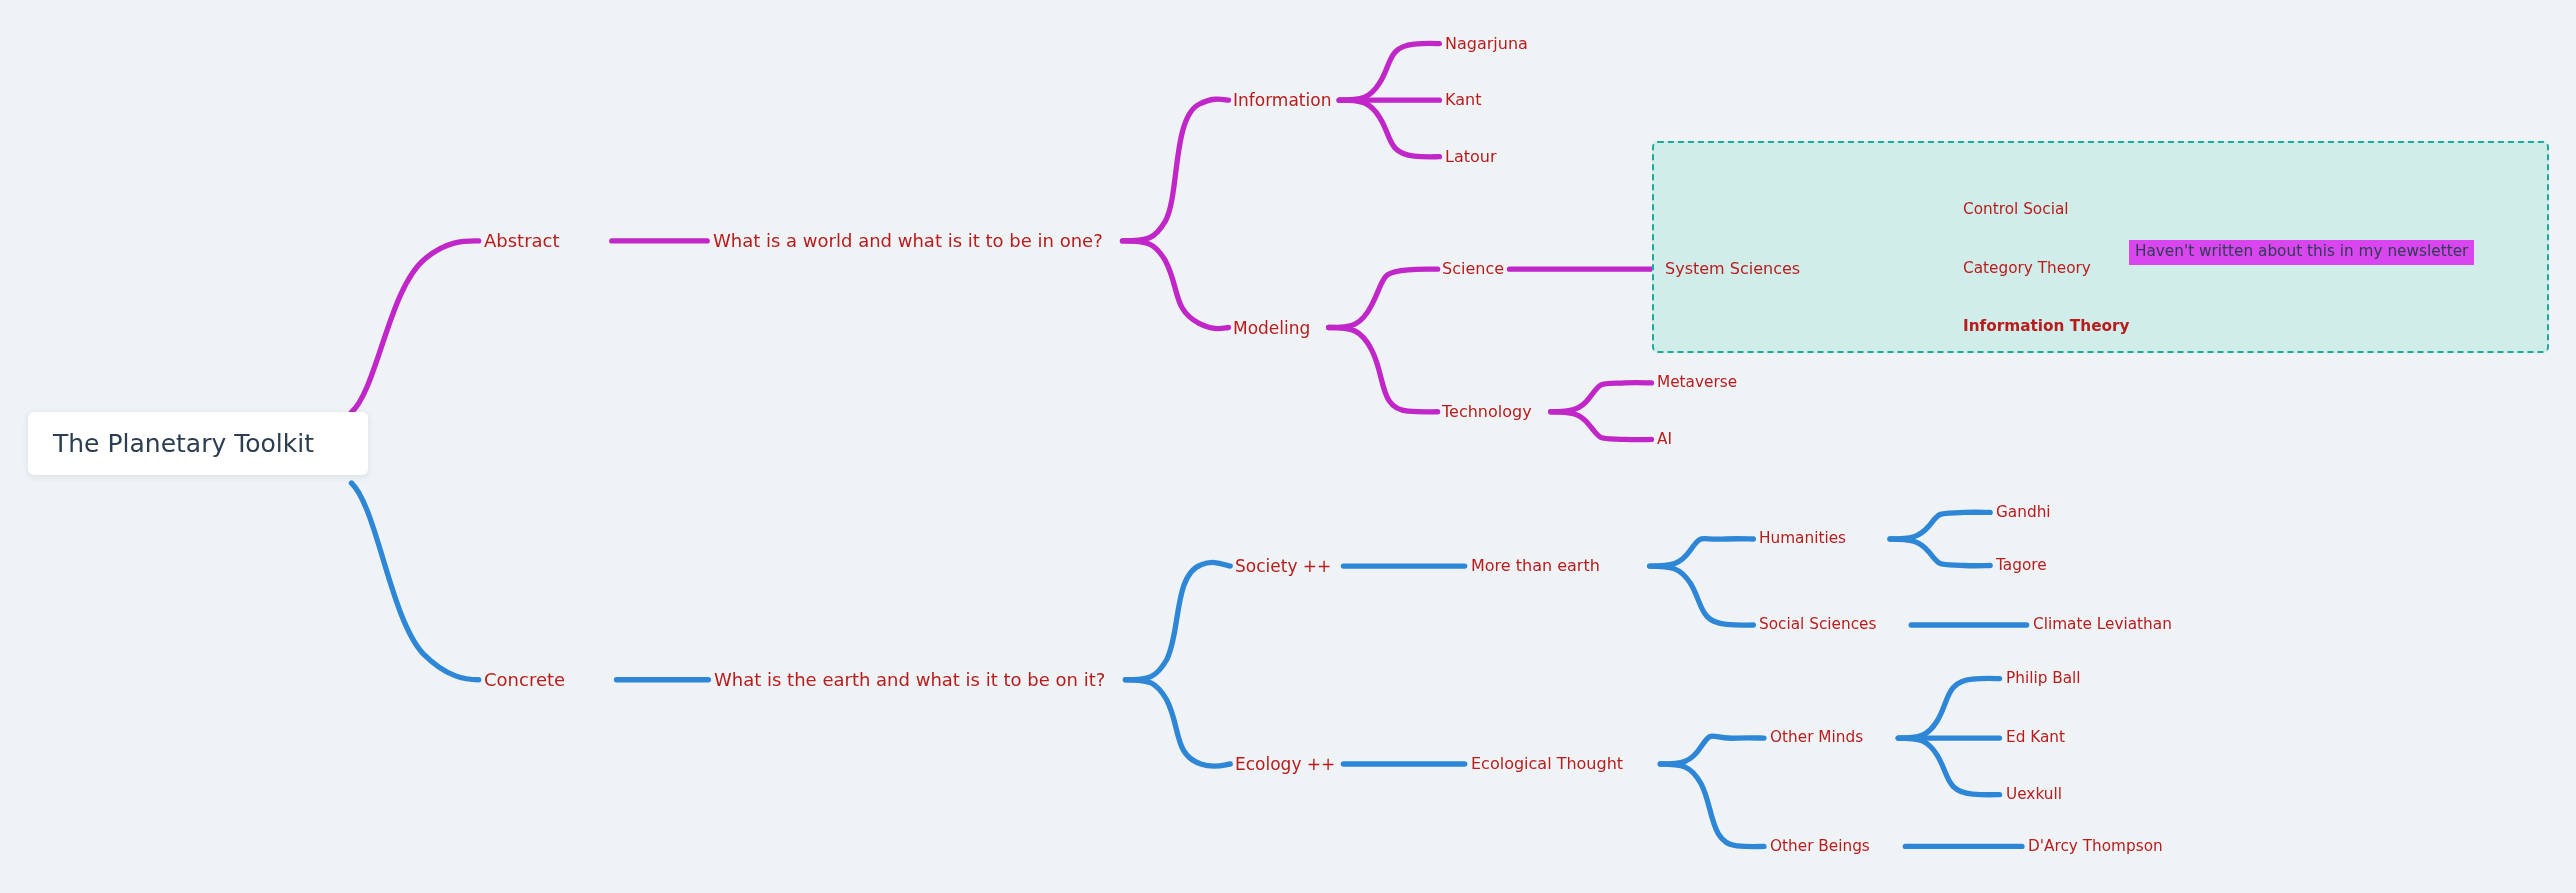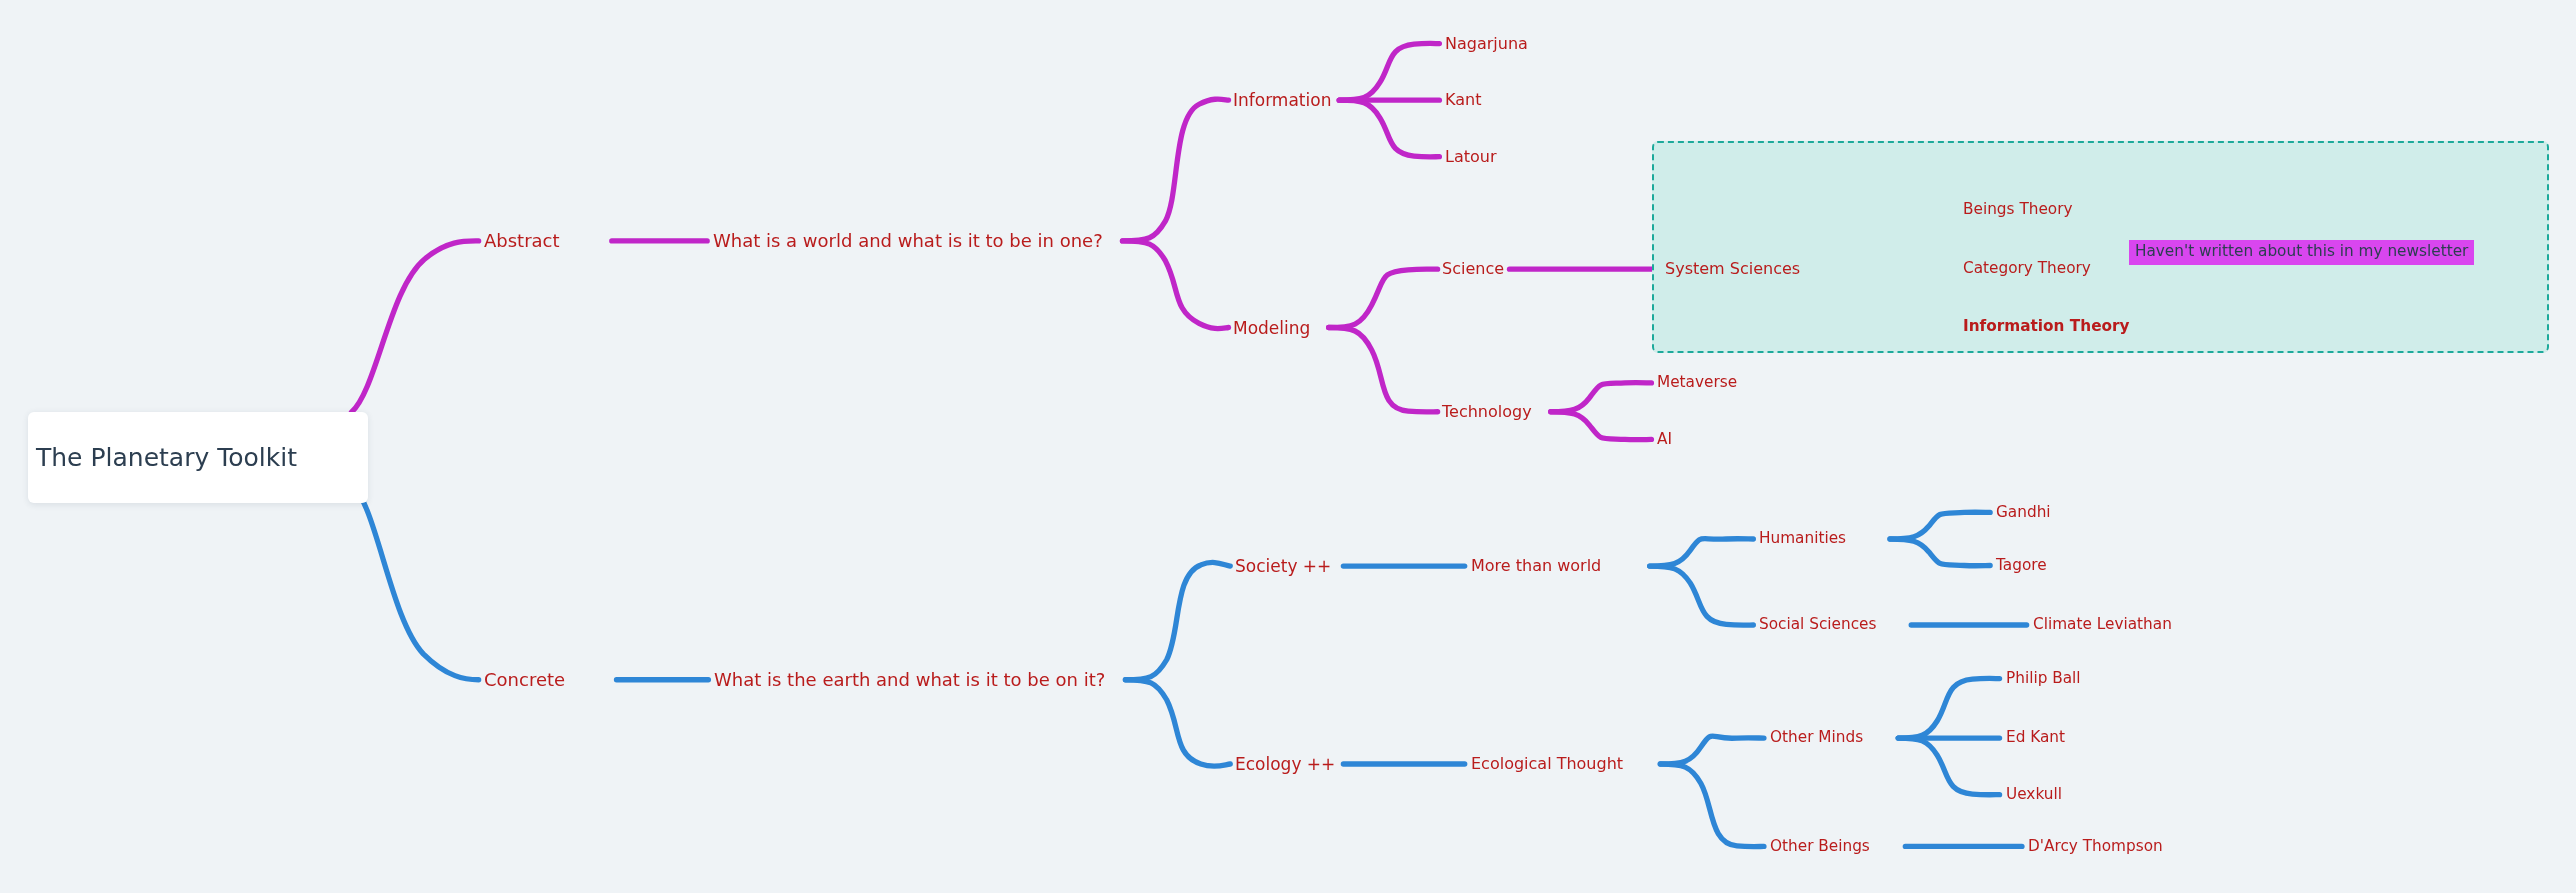--- a/index.html
+++ b/index.html
@@ -32,28 +32,28 @@
   .node-label.lvl1 { font-size: 18px; }
   .node-label.lvl2 { font-size: 17px; }
   .node-label.lvl3 { font-size: 16px; }
   .node-label.lvl4 { font-size: 15.3px; }
 
   #root-node {
     position: absolute;
     left: 28px;
     top: 412px;
     width: 340px;
-    height: 91px;
+    height: 63px;
     background: #ffffff;
     border-radius: 5.9px;
     box-shadow: 0 1.2px 5.9px rgba(40,60,80,0.10);
     display: flex;
     align-items: center;
     box-sizing: border-box;
-    padding-left: 8px;
+    padding-left: 25px;
   }
   #root-node .root-text {
     font-size: 25px;
     color: #2c3e50;
     font-family: "DejaVu Sans", sans-serif;
     white-space: nowrap;
   }
 
   #group-box {
     position: absolute;
@@ -152,33 +152,33 @@
 
 <div class="node-label lvl2" style="left:1233px; top:100px;">Information</div>
 <div class="node-label lvl3" style="left:1445px; top:44px;">Nagarjuna</div>
 <div class="node-label lvl3" style="left:1445px; top:100px;">Kant</div>
 <div class="node-label lvl3" style="left:1445px; top:157px;">Latour</div>
 
 <div class="node-label lvl2" style="left:1233px; top:328px;">Modeling</div>
 
 <div class="node-label lvl3" style="left:1442px; top:269px;">Science</div>
 <div class="node-label lvl3" style="left:1665px; top:269px;">System Sciences</div>
-<div class="node-label lvl4" style="left:1963px; top:210px;">Beings Theory</div>
+<div class="node-label lvl4" style="left:1963px; top:210px;">Control Social</div>
 <div class="node-label lvl4" style="left:1963px; top:269px;">Category Theory</div>
 <div class="node-label lvl4" style="left:1963px; top:327px;font-weight:bold;">Information Theory</div>
 
 <div class="node-label lvl3" style="left:1442px; top:412px;">Technology</div>
 <div class="node-label lvl4" style="left:1657px; top:383px;">Metaverse</div>
 <div class="node-label lvl4" style="left:1657px; top:440px;">AI</div>
 
 <div class="node-label lvl1" style="left:484px; top:680px;">Concrete</div>
 <div class="node-label lvl1" style="left:714px; top:680px;">What is the earth and what is it to be on it?</div>
 
 <div class="node-label lvl2" style="left:1235px; top:566px;">Society ++</div>
-<div class="node-label lvl3" style="left:1471px; top:566px;">More than world</div>
+<div class="node-label lvl3" style="left:1471px; top:566px;">More than earth</div>
 <div class="node-label lvl4" style="left:1759px; top:539px;">Humanities</div>
 <div class="node-label lvl4" style="left:1996px; top:513px;">Gandhi</div>
 <div class="node-label lvl4" style="left:1996px; top:566px;">Tagore</div>
 <div class="node-label lvl4" style="left:1759px; top:625px;">Social Sciences</div>
 <div class="node-label lvl4" style="left:2033px; top:625px;">Climate Leviathan</div>
 
 <div class="node-label lvl2" style="left:1235px; top:764px;">Ecology ++</div>
 <div class="node-label lvl3" style="left:1471px; top:764px;">Ecological Thought</div>
 <div class="node-label lvl4" style="left:1770px; top:738px;">Other Minds</div>
 <div class="node-label lvl4" style="left:2006px; top:679px;">Philip Ball</div>

